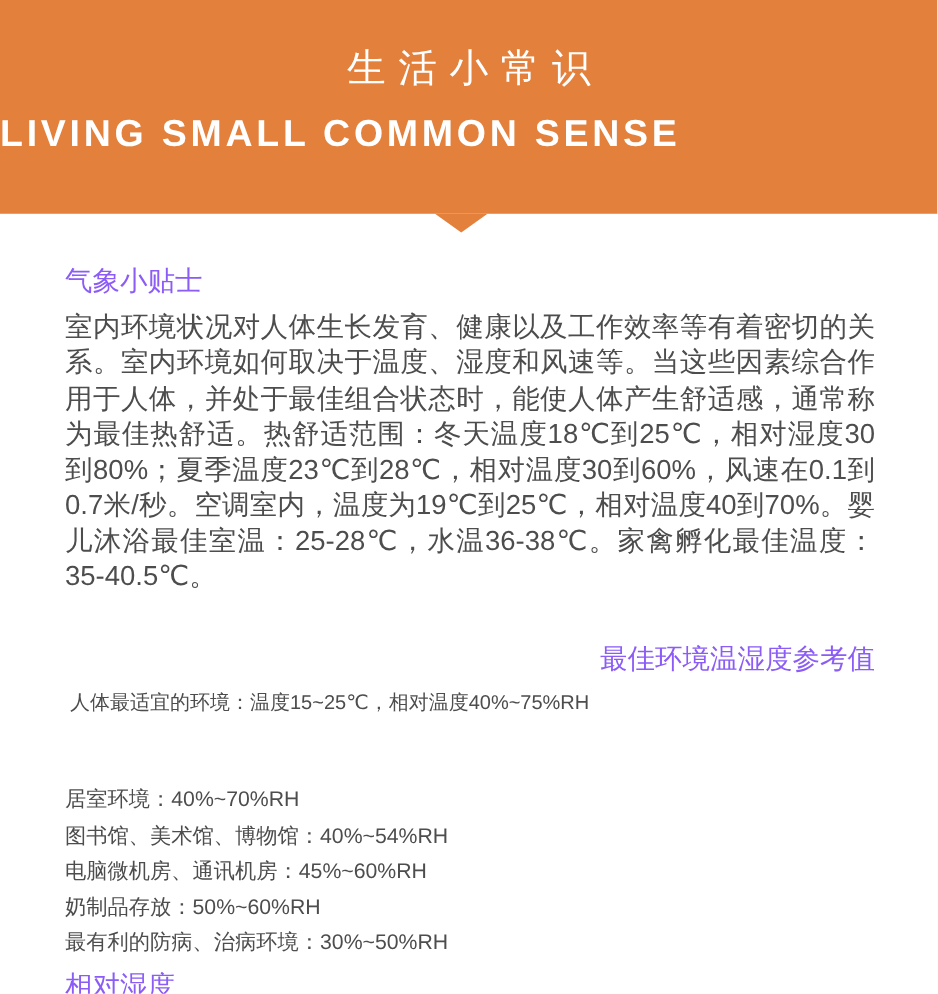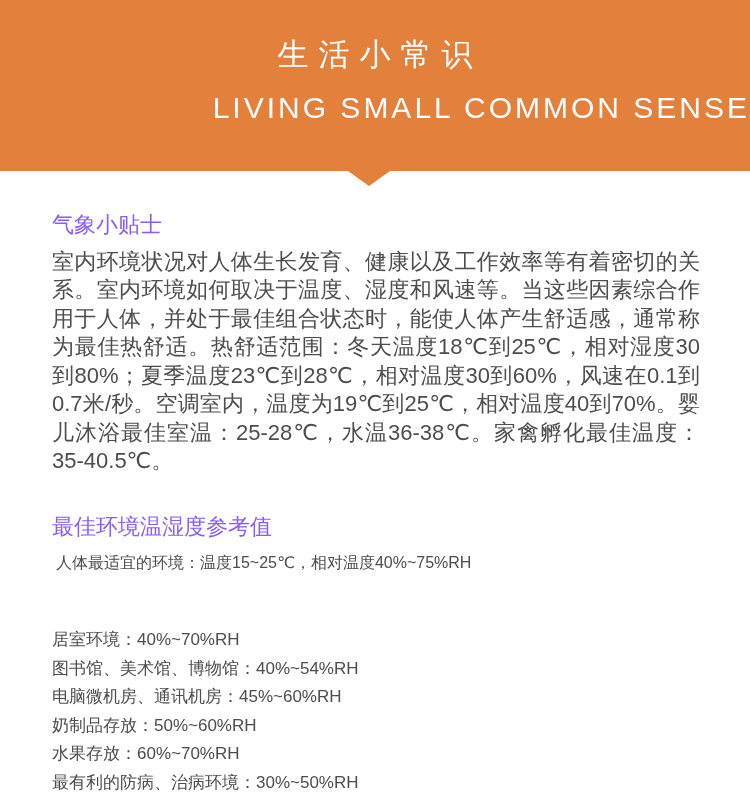--- a/index.html
+++ b/index.html
@@ -27,25 +27,25 @@
     text-align: center;
     color: #ffffff;
     font-size: 31px;
     letter-spacing: 10px;
     text-indent: 10px; 
     font-weight: 400;
     line-height: 1.25;
   }
   .banner-subtitle {
     margin-top: 16px;
-    text-align: right;
+    text-align: left;
     color: #ffffff;
     font-size: 30px;
     letter-spacing: 3px;
-    font-weight: 400;
+    font-weight: 700;
     line-height: 1.1;
   }
   .banner-triangle {
     position: absolute;
     left: 348px;
     top: 171px;
     width: 0;
     height: 0;
     border-left: 21px solid transparent;
     border-right: 21px solid transparent;
@@ -66,21 +66,21 @@
   .section-weather { margin-top: 40px; }
   .section-weather .section-heading { margin-bottom: 8px; }
   .body-par {
     margin: 0;
     font-size: 22px;
     color: #4d4d4d;
     line-height: 28.5px;
     text-align: justify;
   }
   .section-reference { margin-top: 37px; }
-  .section-reference .section-heading { margin-bottom: 9px; }
+  .section-reference .section-heading { margin-bottom: 9px; text-align: right; }
   .intro-line {
     margin: 4px;
     font-size: 16px;
     color: #4d4d4d;
     line-height: 26px;
   }
   .ref-list {
     list-style: none;
     margin: 50px 0 0 0;
     padding: 0;
@@ -110,21 +110,20 @@
   </section>
 
   <section class="section-reference">
     <h2 class="section-heading">最佳环境温湿度参考值</h2>
     <p class="intro-line">人体最适宜的环境：温度15~25℃，相对温度40%~75%RH</p>
     <ul class="ref-list">
       <li>居室环境：40%~70%RH</li>
       <li>图书馆、美术馆、博物馆：40%~54%RH</li>
       <li>电脑微机房、通讯机房：45%~60%RH</li>
       <li>奶制品存放：50%~60%RH</li>
-      <li>水果存放：60%~70%RH</li>
       <li>最有利的防病、治病环境：30%~50%RH</li>
     </ul>
   </section>
 
   <section class="section-humidity">
     <h2 class="section-heading">相对湿度</h2>
     <p class="body-par">环境中的湿度通常用相对湿度来表示，它是指在特定温度下空气中实际含水量与最大含水量的百分比，在一定的温度下在一定体积的空气里含有的水汽越少，则空气越干燥，水汽越多，则空气越潮湿；空气的干湿程度叫做“温度”。</p>
   </section>
 
 </main>

